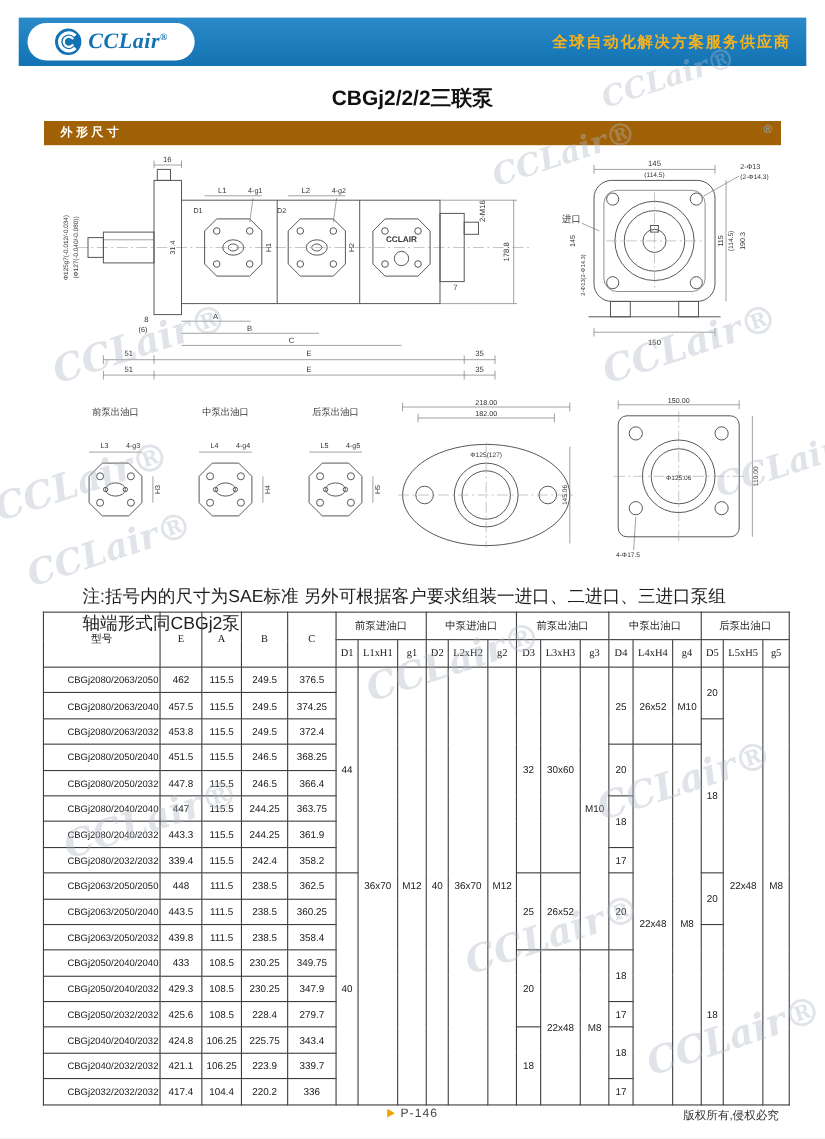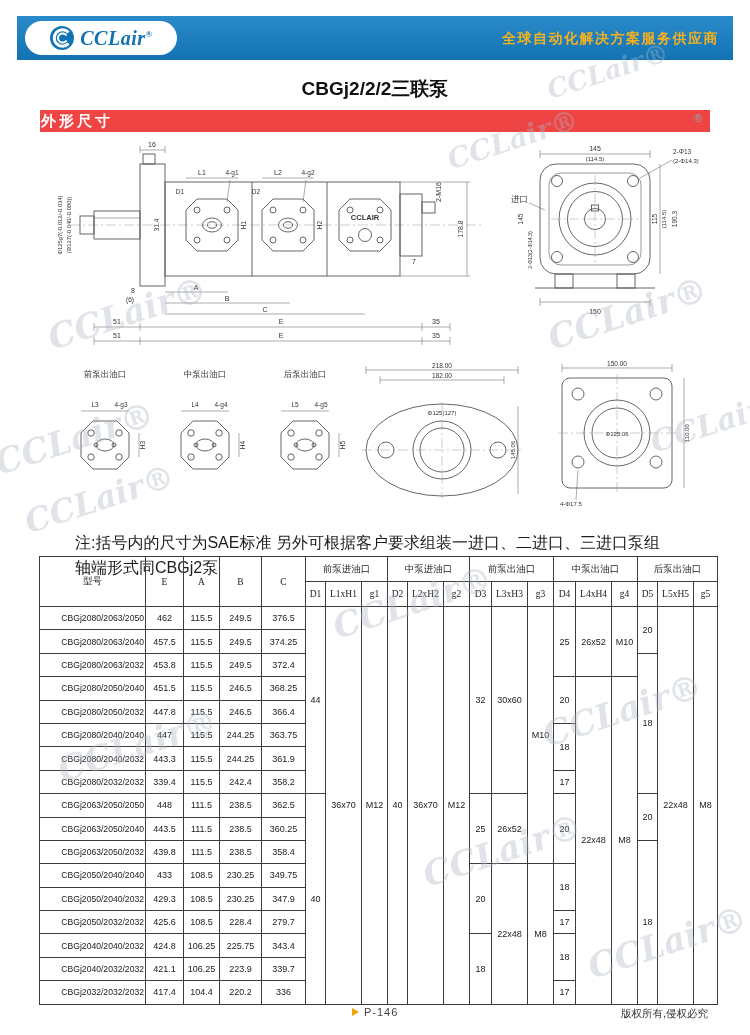--- a/index.html
+++ b/index.html
@@ -11,23 +11,23 @@
   .logo-box{position:absolute;left:8px;top:5px;width:152px;height:34px;background:#fff;
             border-radius:17px;display:flex;align-items:center;justify-content:center;gap:5px;}
   .logo-text{color:#1173b4;font-weight:bold;font-style:italic;font-size:20px;
              font-family:"Liberation Serif",serif;letter-spacing:.5px;}
   .logo-reg{color:#1173b4;font-size:9px;vertical-align:super;font-style:normal;}
   .tagline{position:absolute;right:14px;top:0;height:56px;line-height:44px;color:#f6b21d;
            font-size:14px;font-weight:bold;letter-spacing:1.5px;}
   
   .doc-title{position:absolute;left:0;top:76px;width:750px;text-align:center;
              font-size:19px;font-weight:bold;color:#111;}
-  .section-bar{position:absolute;left:40px;top:110px;width:670px;height:22px;background:#ef4444;
-               color:#fff;font-size:15px;font-weight:bold;line-height:22px;
-               padding-left:1px;box-sizing:border-box;letter-spacing:3px;}
+  .section-bar{position:absolute;left:40px;top:110px;width:670px;height:22px;background:#a16207;
+               color:#fff;font-size:11px;font-weight:bold;line-height:22px;
+               padding-left:15px;box-sizing:border-box;letter-spacing:3px;}
   .sec-reg{position:absolute;left:694px;top:112px;color:#9aa6b4;font-size:11px;}
   
   svg{position:absolute;overflow:visible;}
   svg text{font-family:"Liberation Sans",sans-serif;fill:#333;stroke:none;}
   .ol{stroke:#555;stroke-width:.9;fill:none;}
   .thin{stroke:#666;stroke-width:.55;fill:none;}
   .dash{stroke:#999;stroke-width:.5;fill:none;stroke-dasharray:10 3 2 3;}
   
   .note{position:absolute;left:75px;top:506px;font-size:16px;color:#1d1d1d;line-height:1.55;margin-top:25px;}
   

